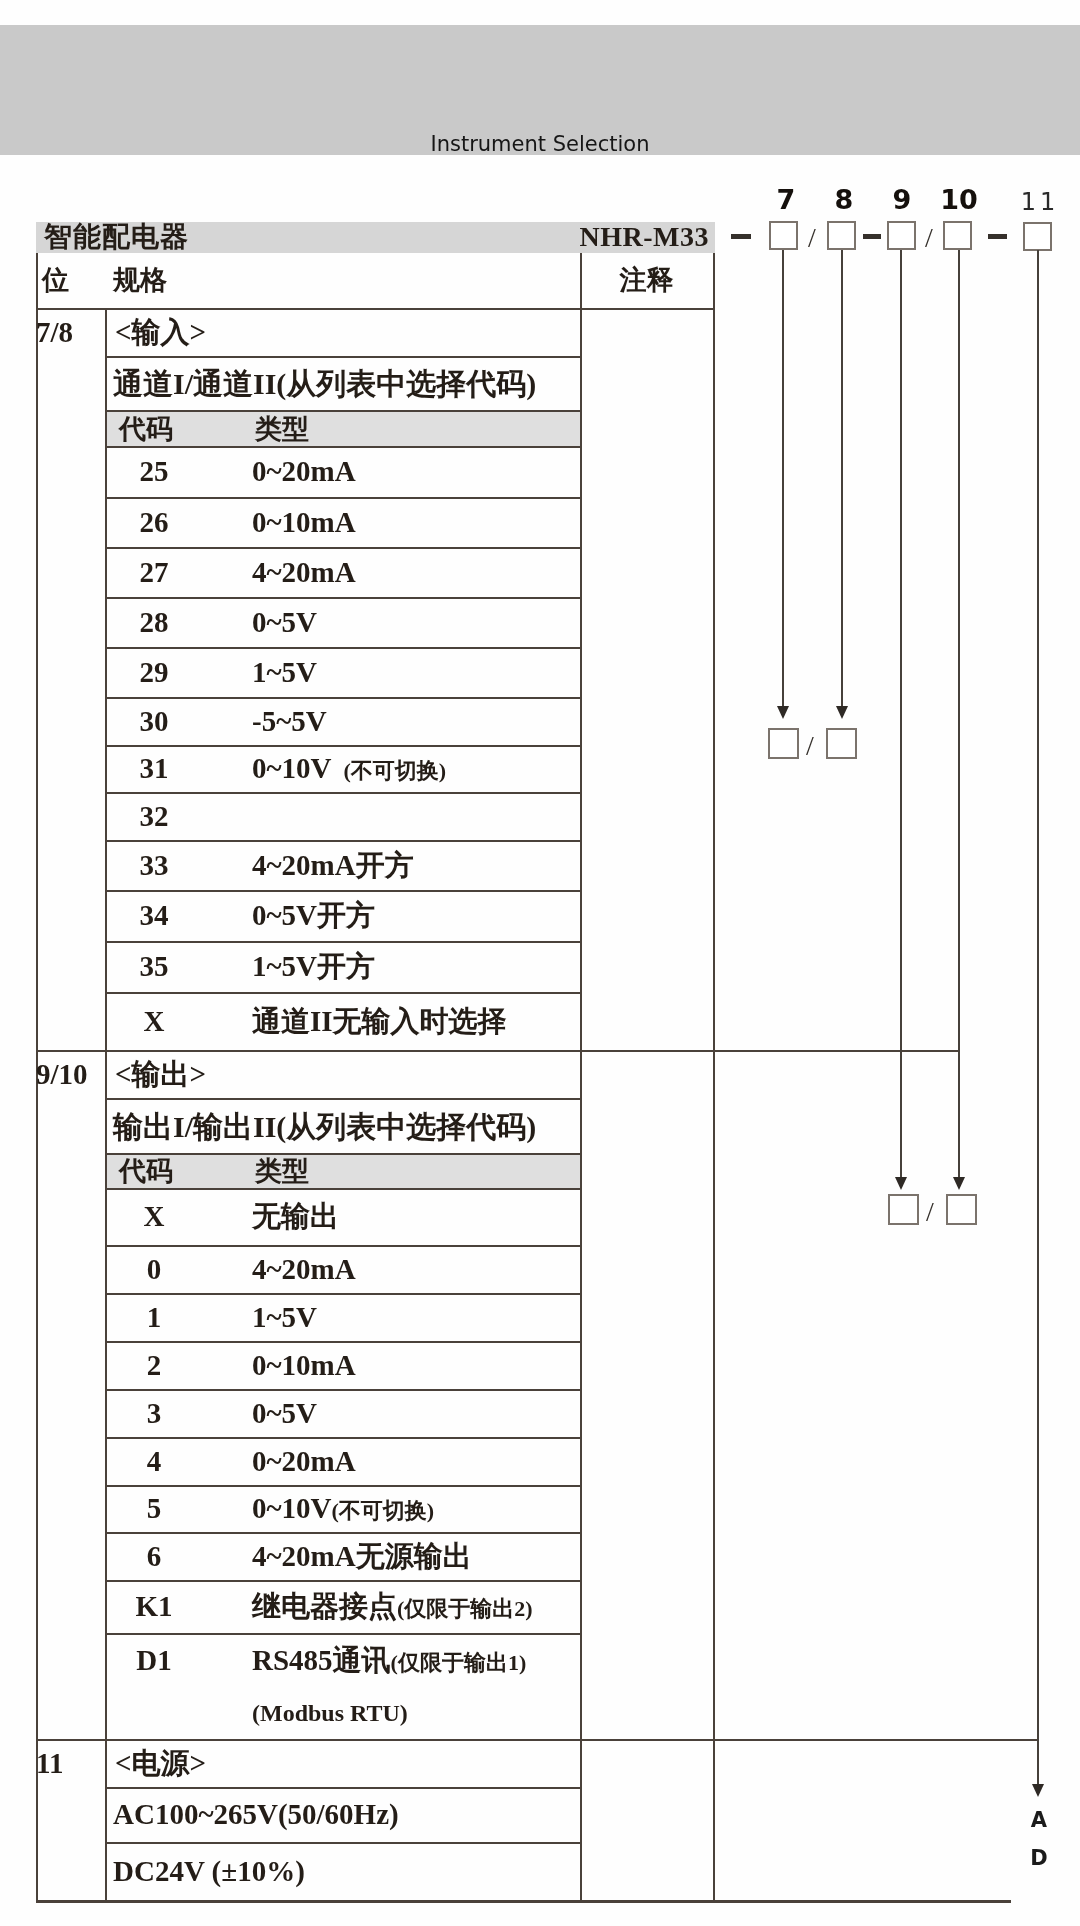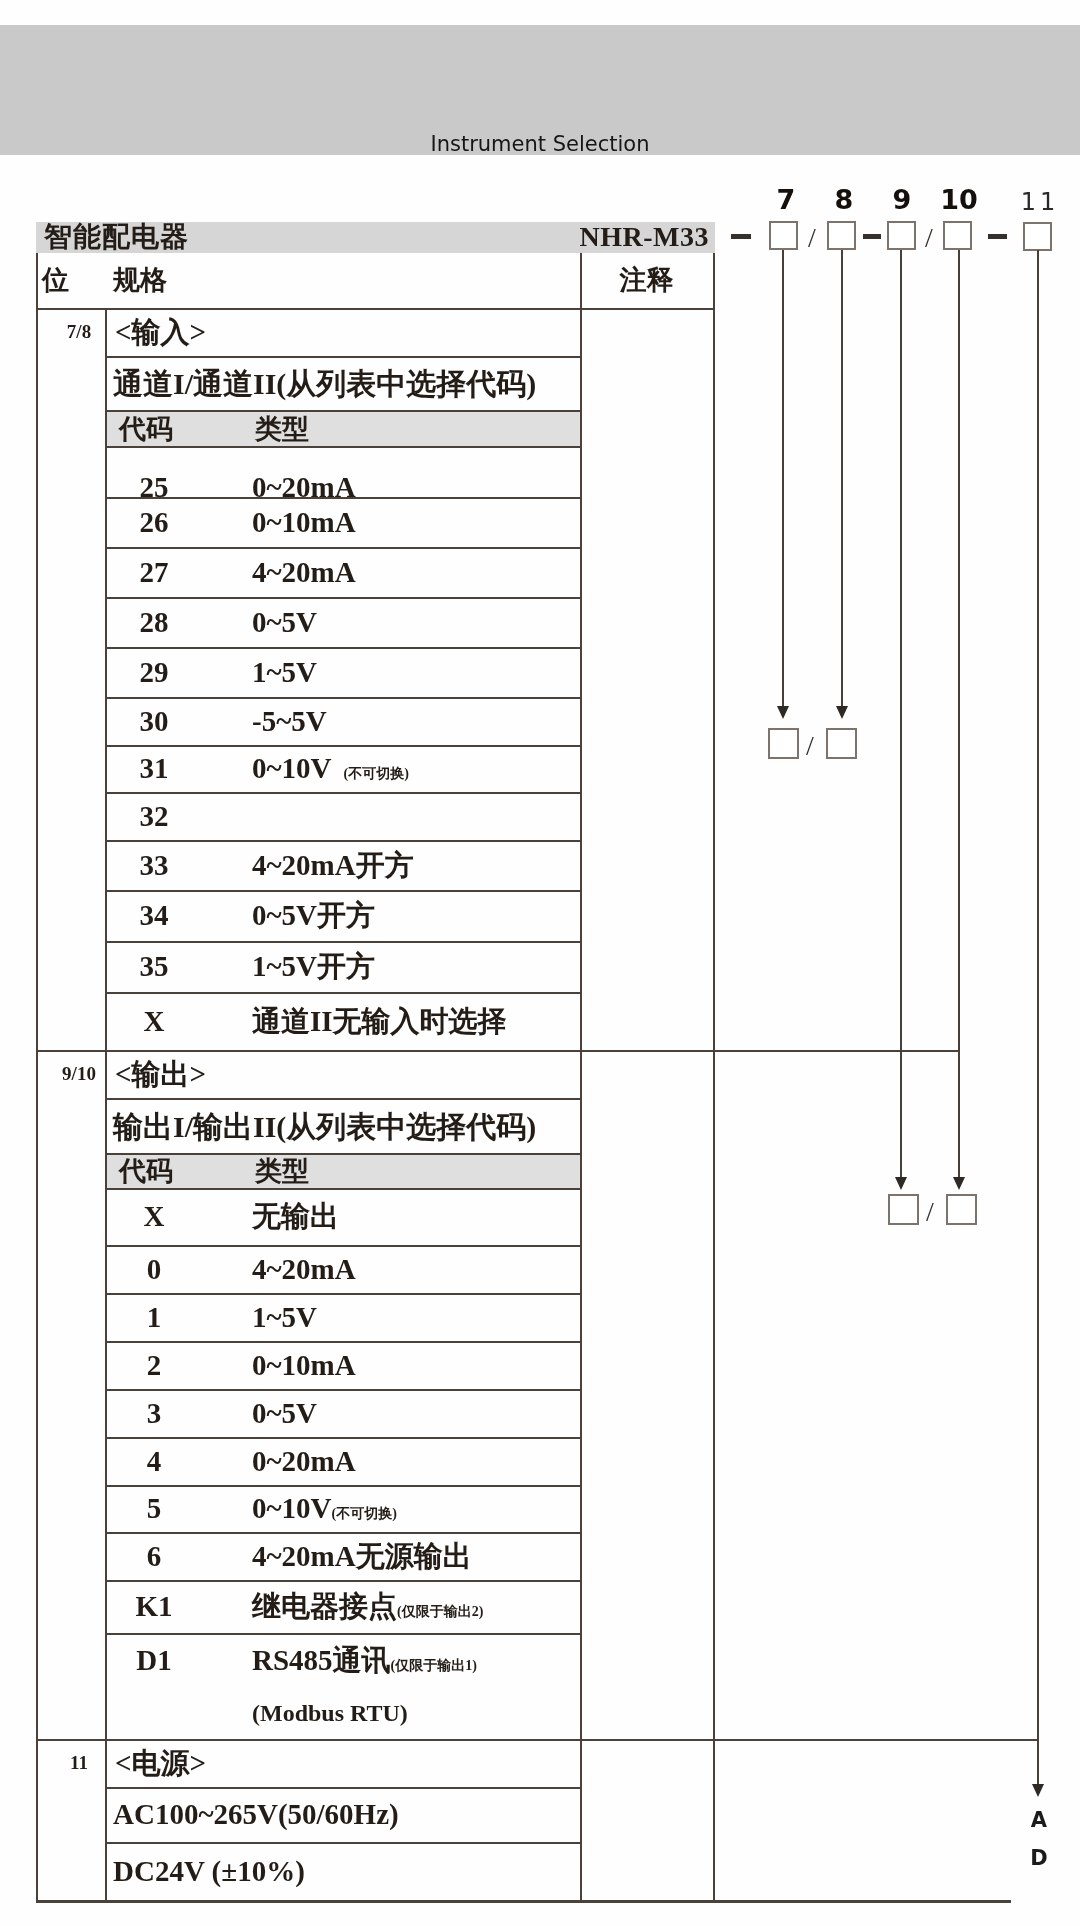--- a/index.html
+++ b/index.html
@@ -25,28 +25,28 @@
   .tbl{position:absolute;left:36px;top:222px;width:679px;height:1681px;}
   .hl{position:absolute;height:2px;background:var(--line);}
   .vl{position:absolute;width:2px;background:var(--line);}
   .bandfill{position:absolute;background:var(--codeband);}
   .row0{position:absolute;left:0;top:0;width:679px;height:31px;background:var(--row0);}
   .product{position:absolute;left:8px;top:-3px;height:36px;line-height:36px;
            font-weight:700;font-size:28px;letter-spacing:1px;}
   .model{position:absolute;right:6px;top:-3px;height:36px;line-height:36px;
          font-weight:700;font-size:28px;letter-spacing:0.5px;}
   .colhead{position:absolute;font-weight:700;font-size:27px;}
-  .poscell{position:absolute;left:0;width:86px;text-align:center;font-size:19px;font-weight:600;}
+  .poscell{position:absolute;left:0;width:86px;font-size:29px;font-weight:600;}
   .lblrow{position:absolute;left:79px;width:460px;font-weight:700;font-size:29px;}
   .subrow{position:absolute;left:77px;width:470px;font-weight:700;font-size:30px;letter-spacing:0px;}
   .bandtxt{position:absolute;font-weight:700;font-size:27px;}
   .trow{position:absolute;left:69px;width:475px;}
   .code{position:absolute;left:18px;width:62px;text-align:center;font-weight:600;font-size:29px;}
   .type{position:absolute;left:147px;width:325px;font-weight:600;font-size:29px;white-space:nowrap;}
-  .note{font-size:14px;font-weight:700;}
+  .note{font-size:22px;font-weight:700;}
   .gap{margin-left:12px;}
   .plain{position:absolute;left:77px;width:470px;font-weight:700;font-size:29px;white-space:nowrap;}
   
   .pos-num{position:absolute;text-align:center;font-family:"DejaVu Sans","Liberation Sans",sans-serif;
            font-weight:700;font-size:27px;height:28px;line-height:28px;color:#15100c;}
   .pos-num.thin{font-weight:400;font-size:24px;letter-spacing:4px;color:#2a2a2a;}
   .sel-box{position:absolute;width:25px;height:25px;border:2px solid var(--boxborder);background:#fff;}
   .sel-box.mid{width:27px;height:27px;border-width:2px;}
   .dash{position:absolute;height:5px;background:#35302b;}
   .slash{position:absolute;width:16px;text-align:center;font-size:28px;font-weight:400;
@@ -114,21 +114,21 @@
     <div class="colhead" style="left:6px;top:31px;height:55px;line-height:55px">位</div>
     <div class="colhead" style="left:77px;top:31px;height:70px;line-height:55px">规格</div>
     <div class="colhead" style="left:544px;top:31px;width:133px;height:55px;line-height:55px;text-align:center">注释</div>
 
     <div class="poscell" style="top:86px;height:48px;line-height:48px">7/8</div>
     <div class="lblrow" style="top:86px;height:48px;line-height:48px">&lt;输入&gt;</div>
     <div class="subrow" style="top:134px;height:54px;line-height:56px">通道I/通道II(从列表中选择代码)</div>
     <div class="bandtxt" style="left:83px;top:190px;height:34px;line-height:34px">代码</div>
     <div class="bandtxt" style="left:219px;top:190px;height:34px;line-height:34px">类型</div>
 
-    <div class="trow" style="top:240px;height:51px;line-height:51px">
+    <div class="trow" style="top:224px;height:51px;line-height:51px">
       <span class="code">25</span>
       <span class="type">0~20mA</span>
     </div>
     <div class="trow" style="top:275px;height:50px;line-height:50px">
       <span class="code">26</span>
       <span class="type">0~10mA</span>
     </div>
     <div class="trow" style="top:325px;height:56px;line-height:50px">
       <span class="code">27</span>
       <span class="type">4~20mA</span>

